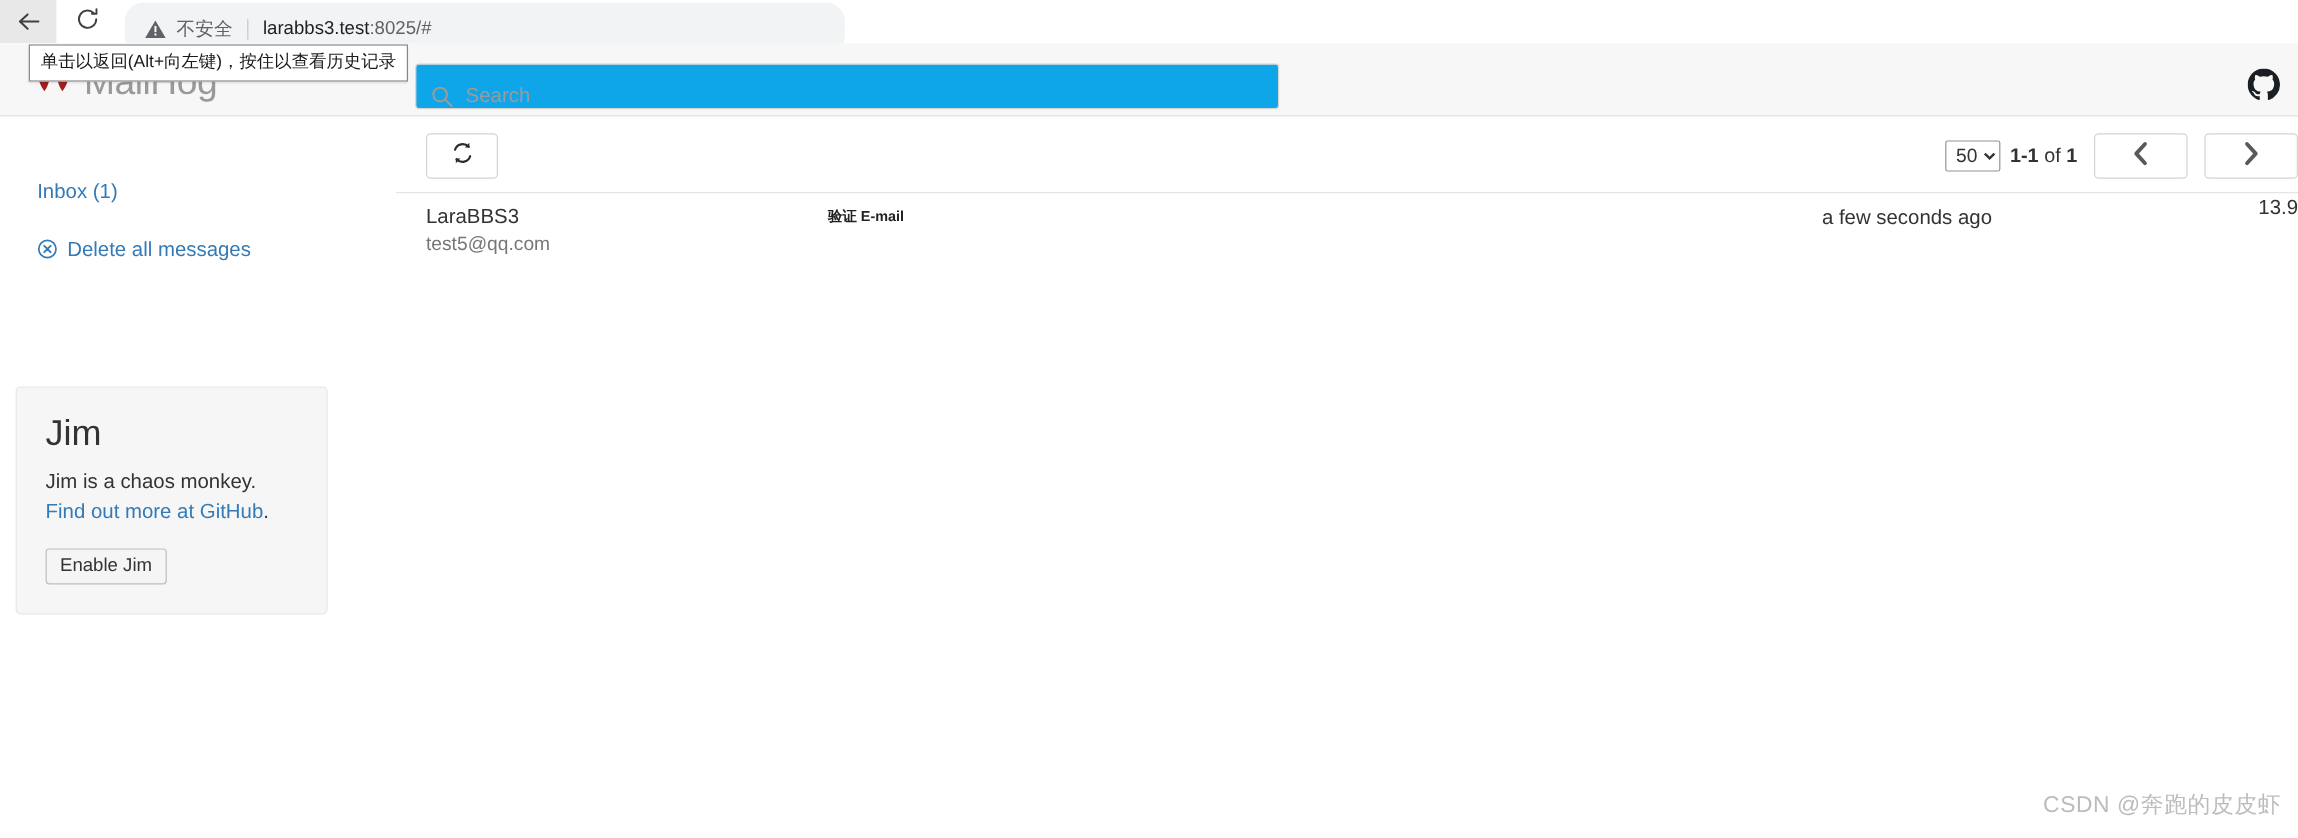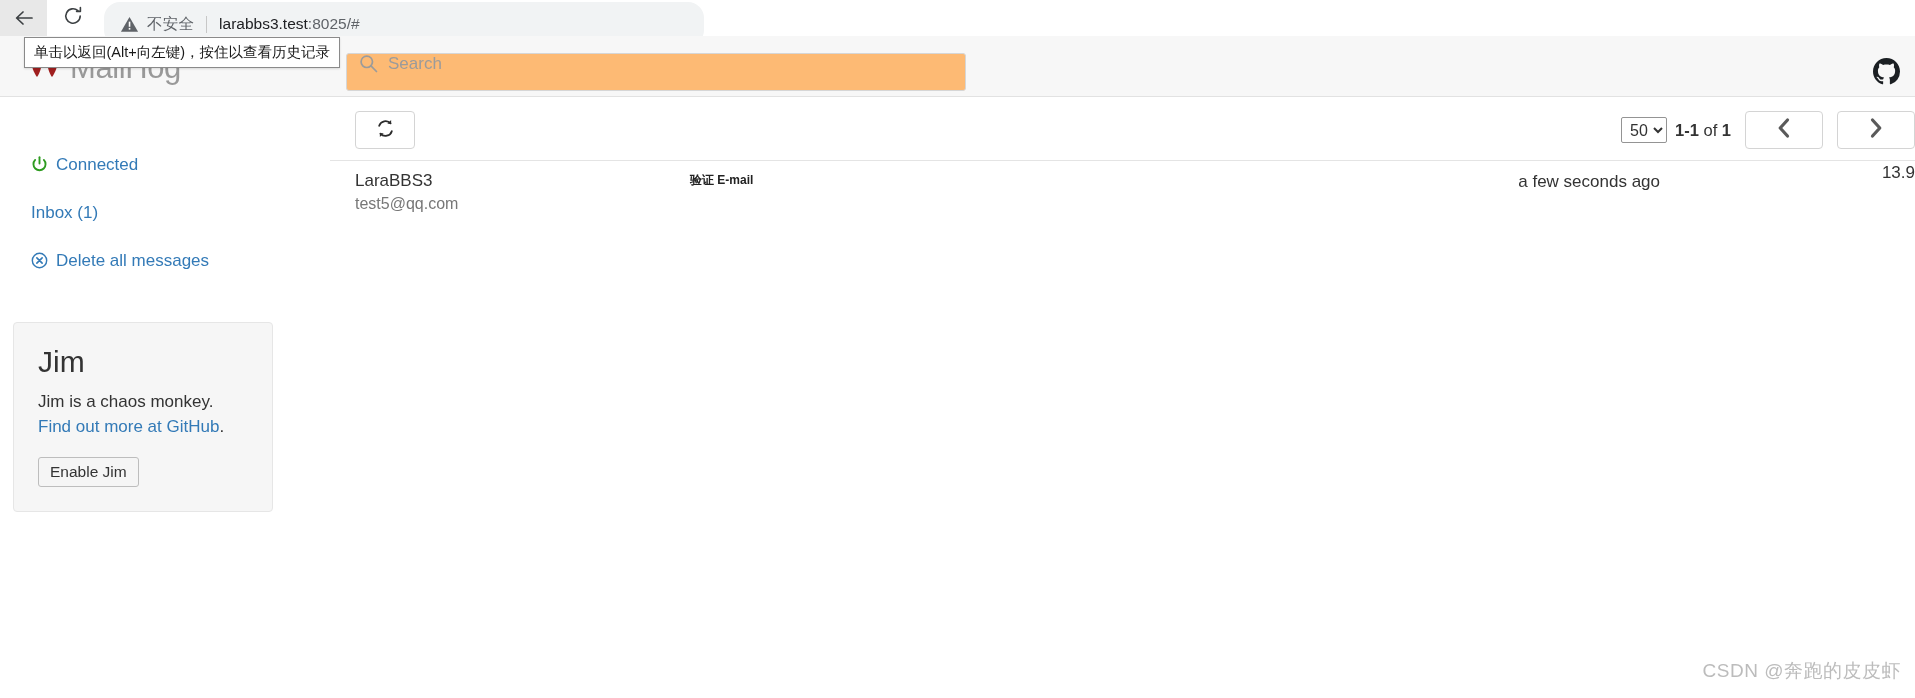--- a/index.html
+++ b/index.html
@@ -114,27 +114,27 @@
   #brand .wordmark {
     font-size: 31px;
     color: #999999;
     letter-spacing: -0.4px;
     line-height: 1;
   }
   #search-wrap {
     position: absolute;
     left: 346px;
     top: 53px;
-    width: 620px;
+    width: 720px;
     height: 38px;
-    background: #fdba74;
+    background: #0ea5e9;
     border: 1px solid #d6d6d6;
     border-radius: 3px;
     display: flex;
-    align-items: flex-start;
+    align-items: flex-end;
     padding-left: 12px;
     box-sizing: border-box;
   }
   #search-wrap .search-icon { margin-right: 10px; display:flex; align-items:center; }
   #search-input {
     border: none;
     outline: none;
     font-size: 17px;
     font-family: "Liberation Sans", sans-serif;
     color: #333;
@@ -406,29 +406,20 @@
         0-.87.31-1.59.82-2.15-.08-.2-.36-1.02.08-2.12 0 0 .67-.21 2.2.82.64-.18 1.32-.27 2-.27s1.36.09
         2 .27c1.53-1.04 2.2-.82 2.2-.82.44 1.1.16 1.92.08 2.12.51.56.82 1.27.82 2.15 0 3.07-1.87
         3.75-3.65 3.95.29.25.54.73.54 1.48 0 1.07-.01 1.93-.01 2.2 0 .21.15.46.55.38A8.012 8.012 0 0 0 16
         8c0-4.42-3.58-8-8-8z"></path>
     </svg>
   </span>
 </div>
 
 <div id="sidebar">
 
-  <a class="side-link" id="sidebar-item-connected" href="#">
-    <span class="li">
-      <svg width="17" height="17" viewBox="0 0 18 18">
-        <path d="M4.4 4.2 A6.4 6.4 0 1 0 13.6 4.2" fill="none" stroke="#2e9b20" stroke-width="2" stroke-linecap="round"></path>
-        <path d="M9 1.2 V8" stroke="#2e9b20" stroke-width="2" stroke-linecap="round"></path>
-      </svg>
-    </span>
-    <span>Connected</span>
-  </a>
 
   <a class="side-link" id="sidebar-item-inbox" href="#">
     <span>Inbox (1)</span>
   </a>
 
   <a class="side-link" id="sidebar-item-delete" href="#">
     <span class="li">
       <svg width="17" height="17" viewBox="0 0 18 18">
         <circle cx="9" cy="9" r="7.6" fill="none" stroke="#337ab7" stroke-width="1.5"></circle>
         <path d="M6.2 6.2 L11.8 11.8 M11.8 6.2 L6.2 11.8" stroke="#337ab7" stroke-width="1.7" stroke-linecap="round"></path>

